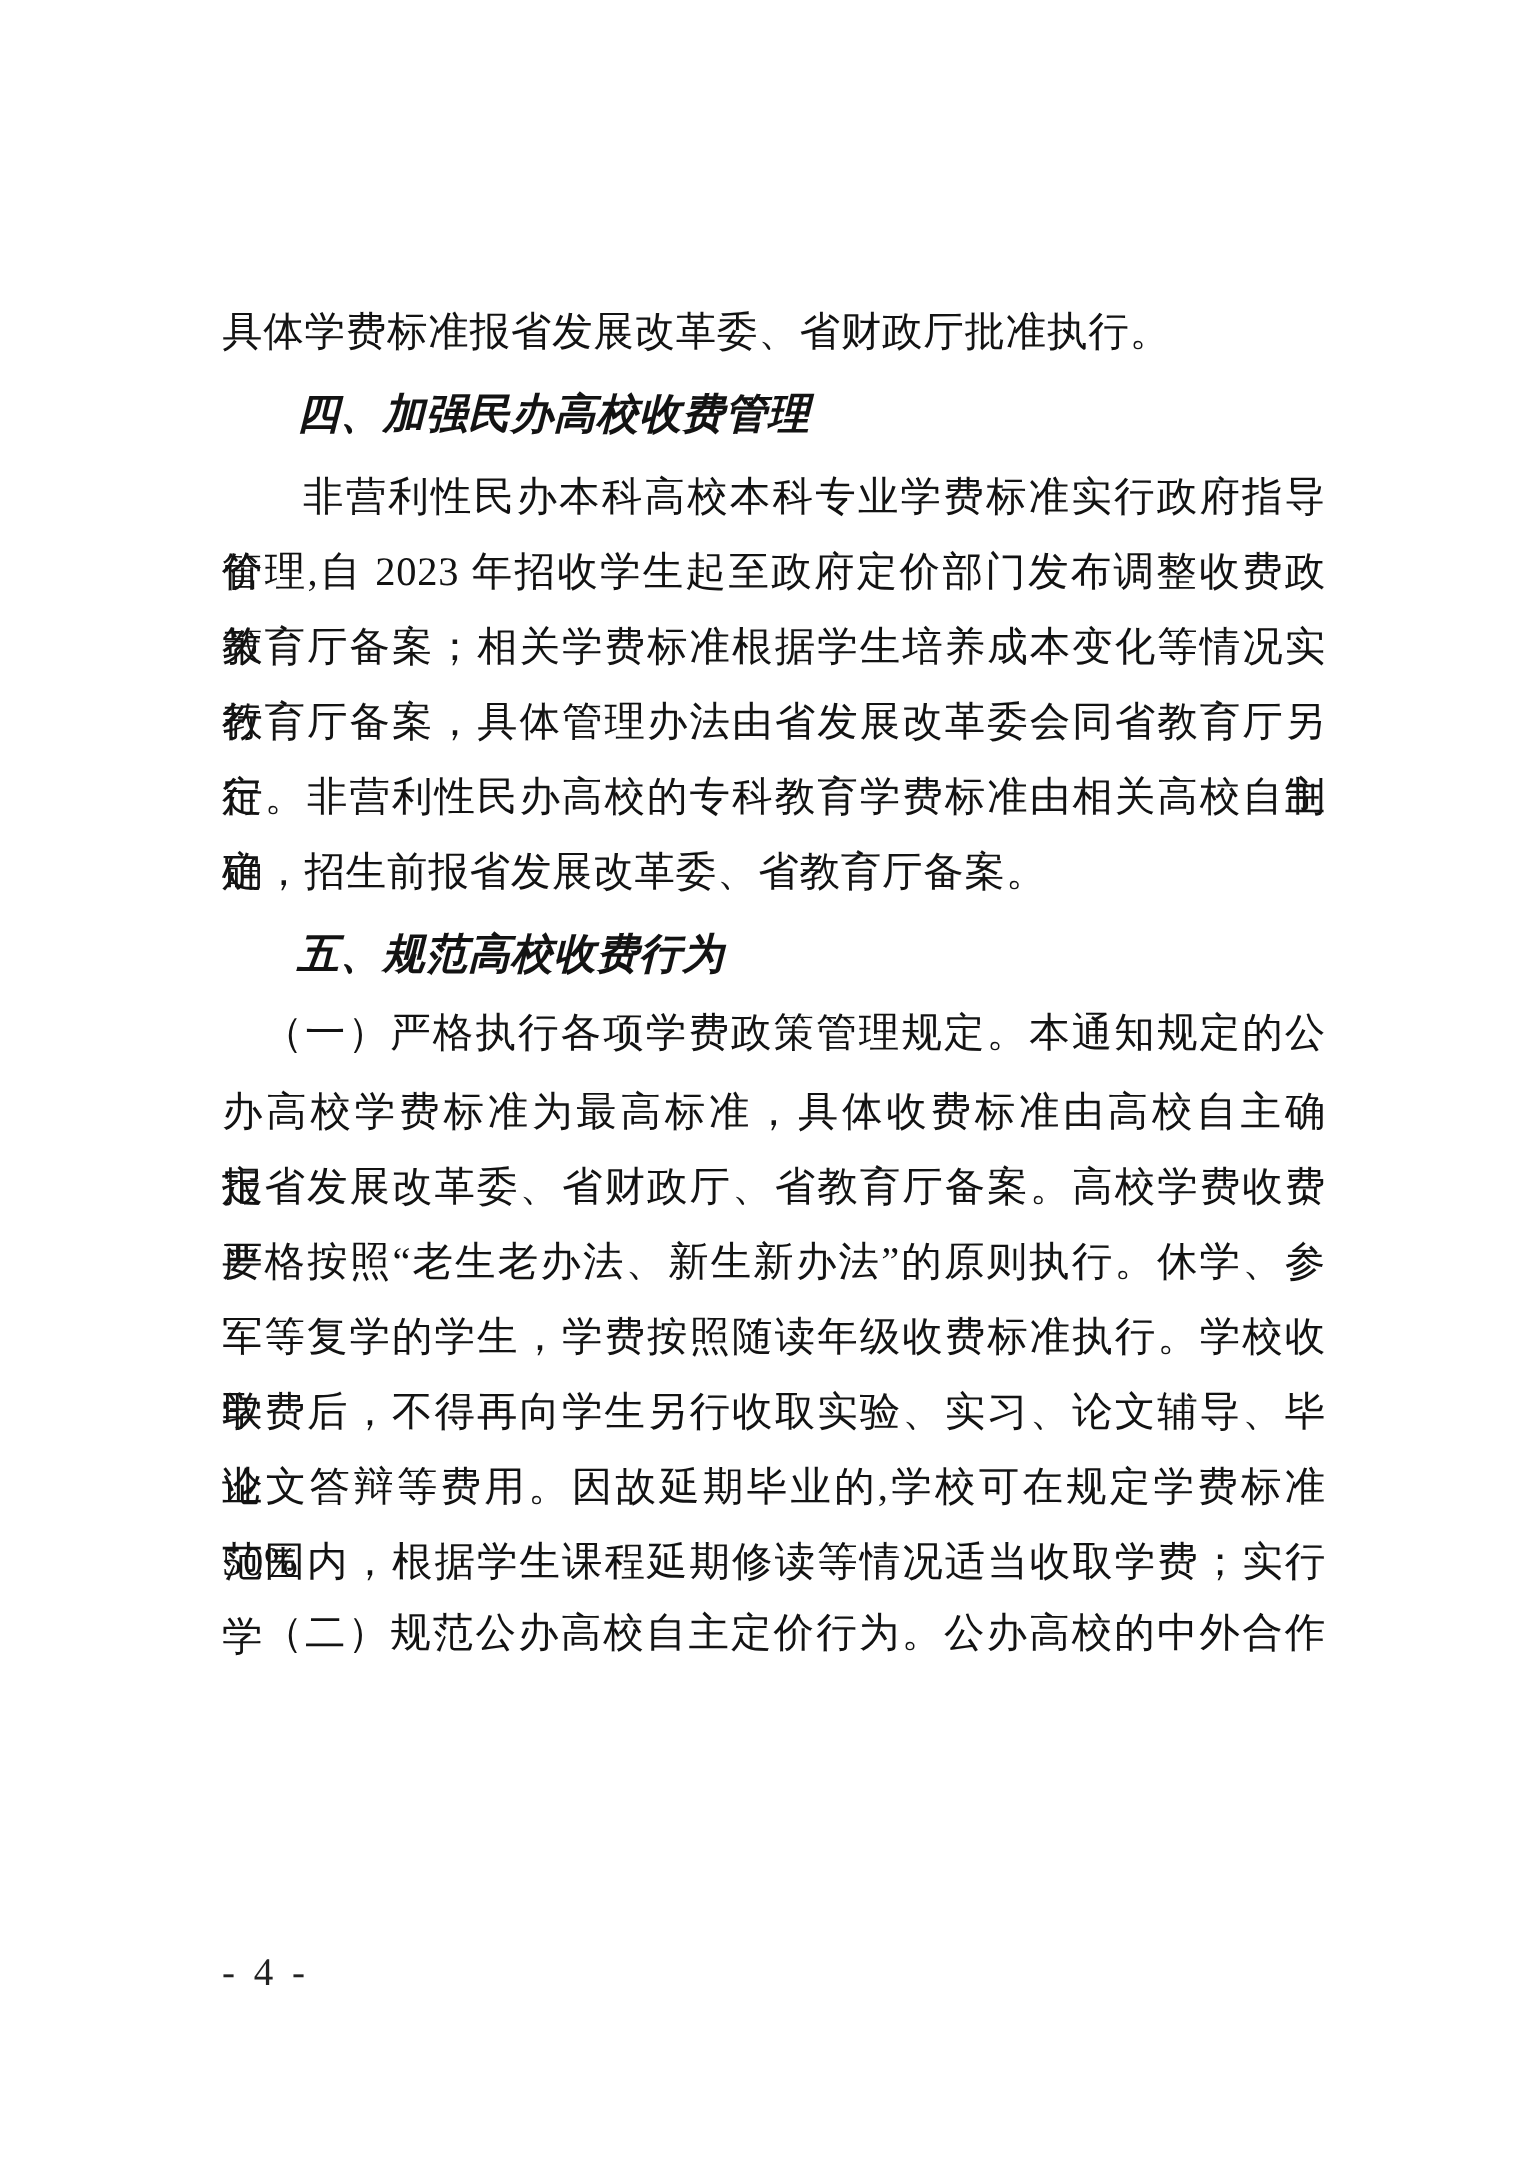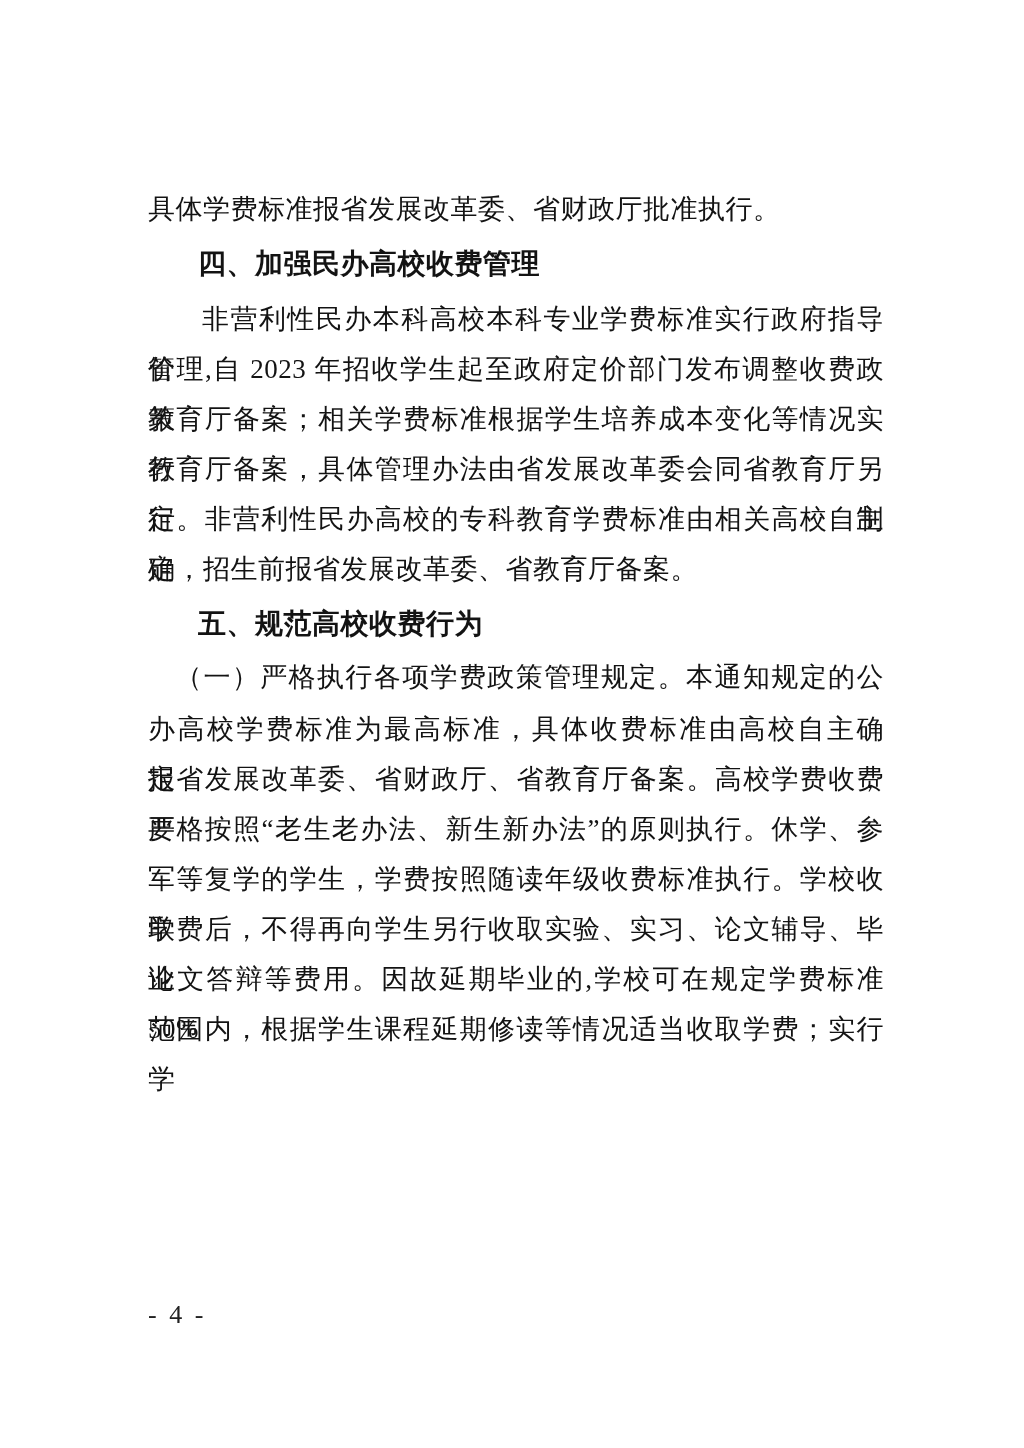--- a/index.html
+++ b/index.html
@@ -12,21 +12,21 @@
     width: 1024px;
     height: 1448px;
     background: #ffffff;
     color: #131313;
     font-family: "Liberation Serif", "DejaVu Serif", serif;
     overflow: hidden;
   }
   .content {
     position: absolute;
     left: 148px;
-    top: 184px;
+    top: 196px;
     width: 736px;
   }
   .line {
     font-size: 27px;
     line-height: 50px;
     height: 50px;
     text-align: justify;
     letter-spacing: 0.5px;
   }
   .j {
@@ -41,20 +41,21 @@
     font-family: Liberation Mono, monospace;
   }
   .heading {
     font-family: "Liberation Sans", "DejaVu Sans", sans-serif;
     font-weight: bold;
     font-size: 28px;
     text-indent: 50px;
     margin: 5px 0;
     text-align: right;
     text-align-last: left;
+    font-style: italic;
   }
   .page-number {
     position: absolute;
     left: 148px;
     top: 1300px;
     font-size: 26px;
     line-height: 30px;
     letter-spacing: 3px;
     color: #222;
   }
@@ -74,16 +75,17 @@
     <div class="line">定，招生前报省发展改革委、省教育厅备案。</div>
     <div class="line heading">五、规范高校收费行为</div>
     <div class="line j indent-paren">（一）严格执行各项学费政策管理规定。本通知规定的公</div>
     <div class="line j">办高校学费标准为最高标准，具体收费标准由高校自主确定，</div>
     <div class="line j">报省发展改革委、省财政厅、省教育厅备案。高校学费收费要</div>
     <div class="line j">严格按照“老生老办法、新生新办法”的原则执行。休学、参</div>
     <div class="line j">军等复学的学生，学费按照随读年级收费标准执行。学校收取</div>
     <div class="line j">学费后，不得再向学生另行收取实验、实习、论文辅导、毕业</div>
     <div class="line j">论文答辩等费用。因故延期毕业的,学校可在规定学费标准 50%</div>
     <div class="line j">范围内，根据学生课程延期修读等情况适当收取学费；实行学</div>
+    <div class="line j indent-paren">（二）规范公办高校自主定价行为。公办高校的中外合作</div>
   </div>
 
   <div class="page-number">- 4 -</div>
 </div>
 
 </body></html>

